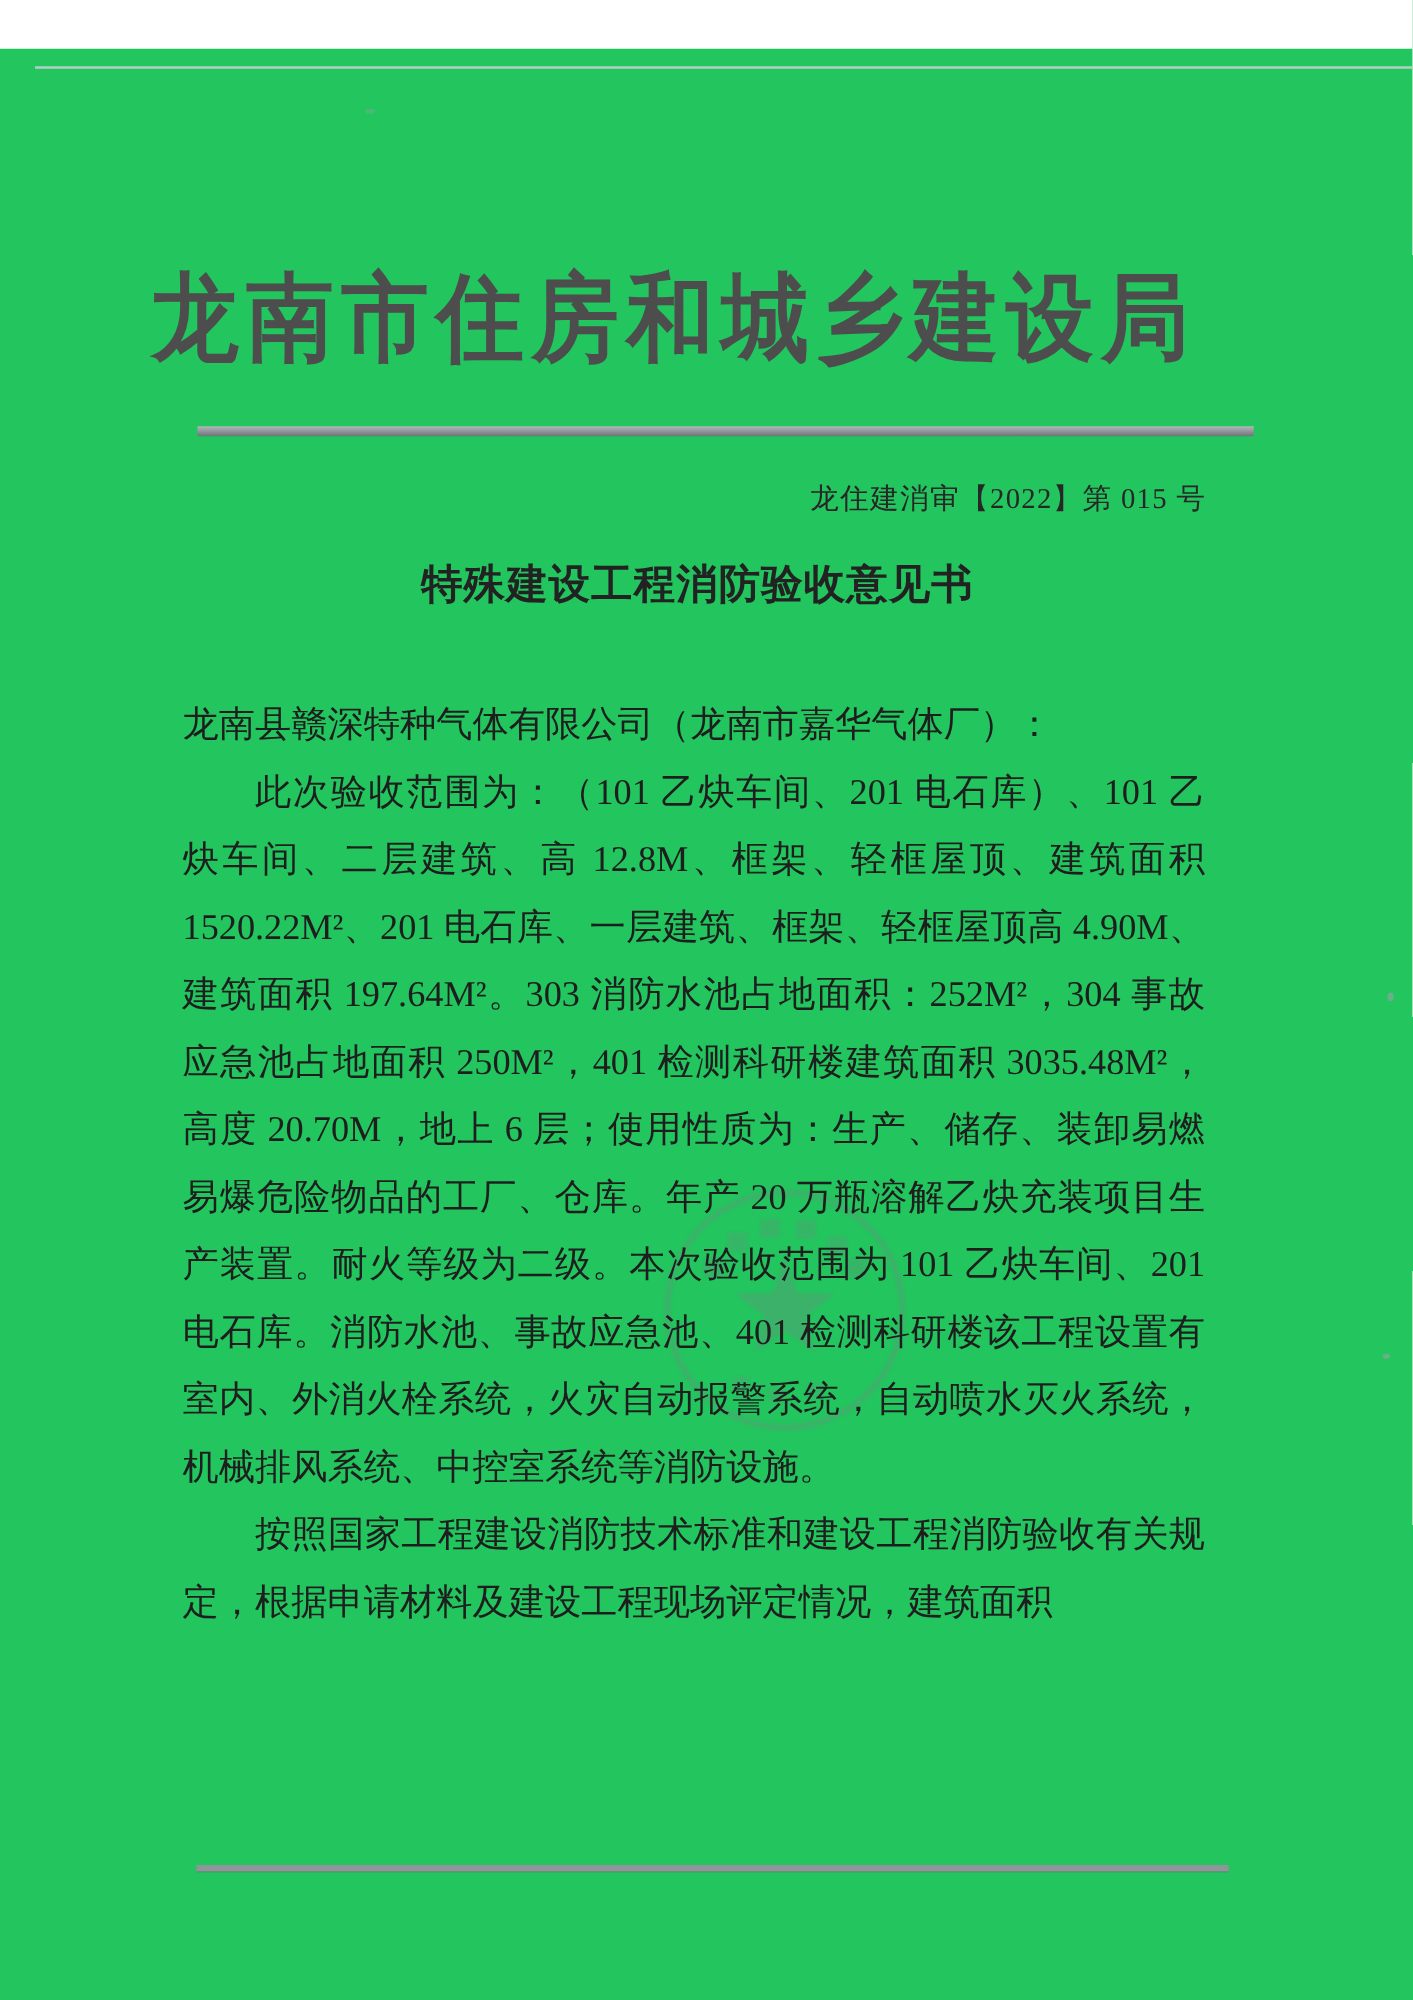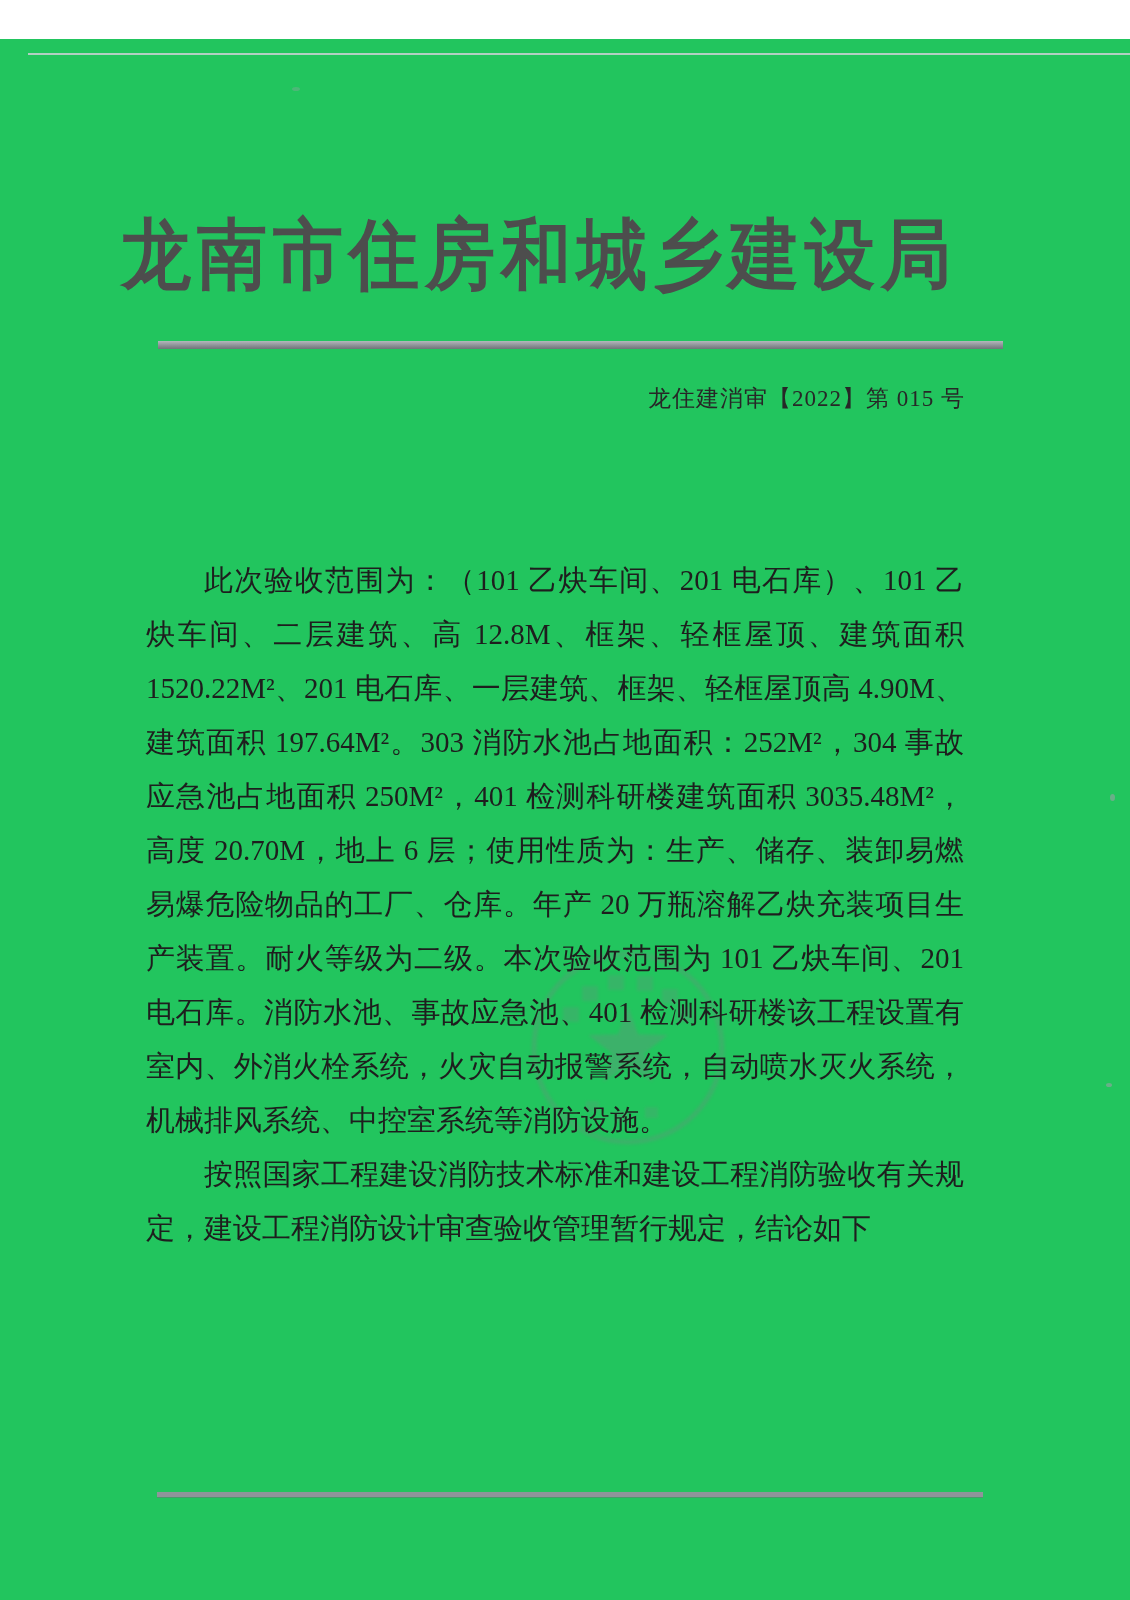--- a/index.html
+++ b/index.html
@@ -100,20 +100,21 @@
 <div class="page">
 
   <div class="scan-line-top"></div>
 
   <div class="agency">龙南市住房和城乡建设局</div>
 
   <div class="header-rule"></div>
 
   <div class="doc-number">龙住建消审【2022】第 015 号</div>
 
+  <div class="doc-title">特殊建设工程消防验收意见书</div>
 
   <div class="seal">
     <svg width="202" height="207" viewBox="0 0 202 207" xmlns="http://www.w3.org/2000/svg">
       <defs>
         <filter id="sealblur">
             <feGaussianBlur stdDeviation="1.4"></feGaussianBlur>
           </filter>
       </defs>
       <g fill="none" stroke="#7d8287">
         <circle cx="100" cy="103" r="94" stroke-width="5" opacity="0.6" filter="url(#sealblur)"></circle>
@@ -127,22 +128,23 @@
         <rect x="134" y="44" width="16" height="15" opacity="0.5"></rect>
         <rect x="149" y="62" width="16" height="15" opacity="0.5"></rect>
         <rect x="58" y="156" width="13" height="11" opacity="0.45"></rect>
         <rect x="87" y="166" width="13" height="11" opacity="0.45"></rect>
         <rect x="117" y="162" width="13" height="11" opacity="0.45"></rect>
       </g>
     </svg>
   </div>
 
   <div class="body-text">
+    <p>龙南县赣深特种气体有限公司（龙南市嘉华气体厂）：</p>
     <p class="indent">此次验收范围为：（101 乙炔车间、201 电石库）、101 乙炔车间、二层建筑、高 12.8M、框架、轻框屋顶、建筑面积 1520.22M²、201 电石库、一层建筑、框架、轻框屋顶高 4.90M、建筑面积 197.64M²。303 消防水池占地面积：252M²，304 事故应急池占地面积 250M²，401 检测科研楼建筑面积 3035.48M²，高度 20.70M，地上 6 层；使用性质为：生产、储存、装卸易燃易爆危险物品的工厂、仓库。年产 20 万瓶溶解乙炔充装项目生产装置。耐火等级为二级。本次验收范围为 101 乙炔车间、201 电石库。消防水池、事故应急池、401 检测科研楼该工程设置有室内、外消火栓系统，火灾自动报警系统，自动喷水灭火系统，机械排风系统、中控室系统等消防设施。</p>
-    <p class="indent">按照国家工程建设消防技术标准和建设工程消防验收有关规定，建设工程消防设计审查验收管理暂行规定，结论如下</p>
+    <p class="indent">按照国家工程建设消防技术标准和建设工程消防验收有关规定，根据申请材料及建设工程现场评定情况，建筑面积</p>
   </div>
 
   <div class="footer-rule"></div>
 
   <div class="speck speck-1"></div>
   <div class="speck speck-2"></div>
   <div class="speck speck-3"></div>
 
 </div>
 

